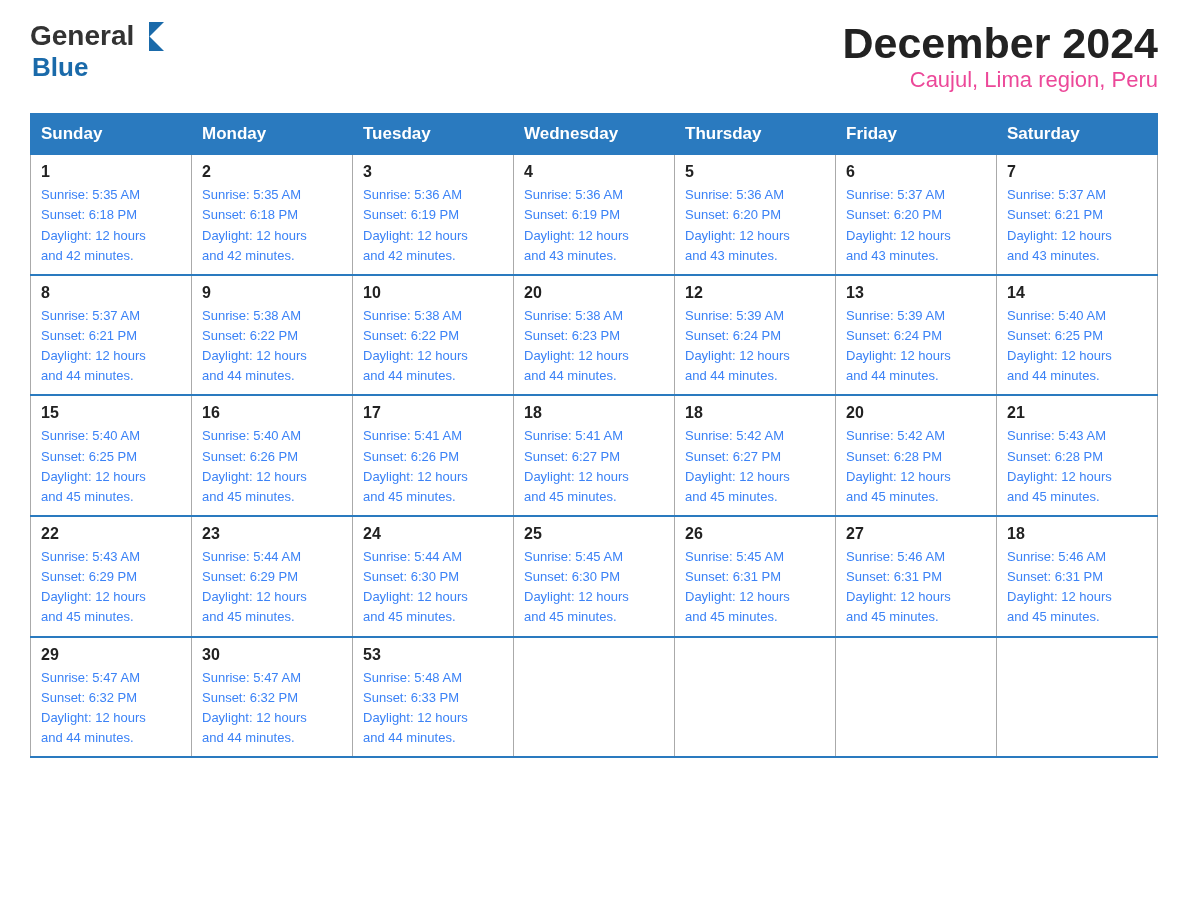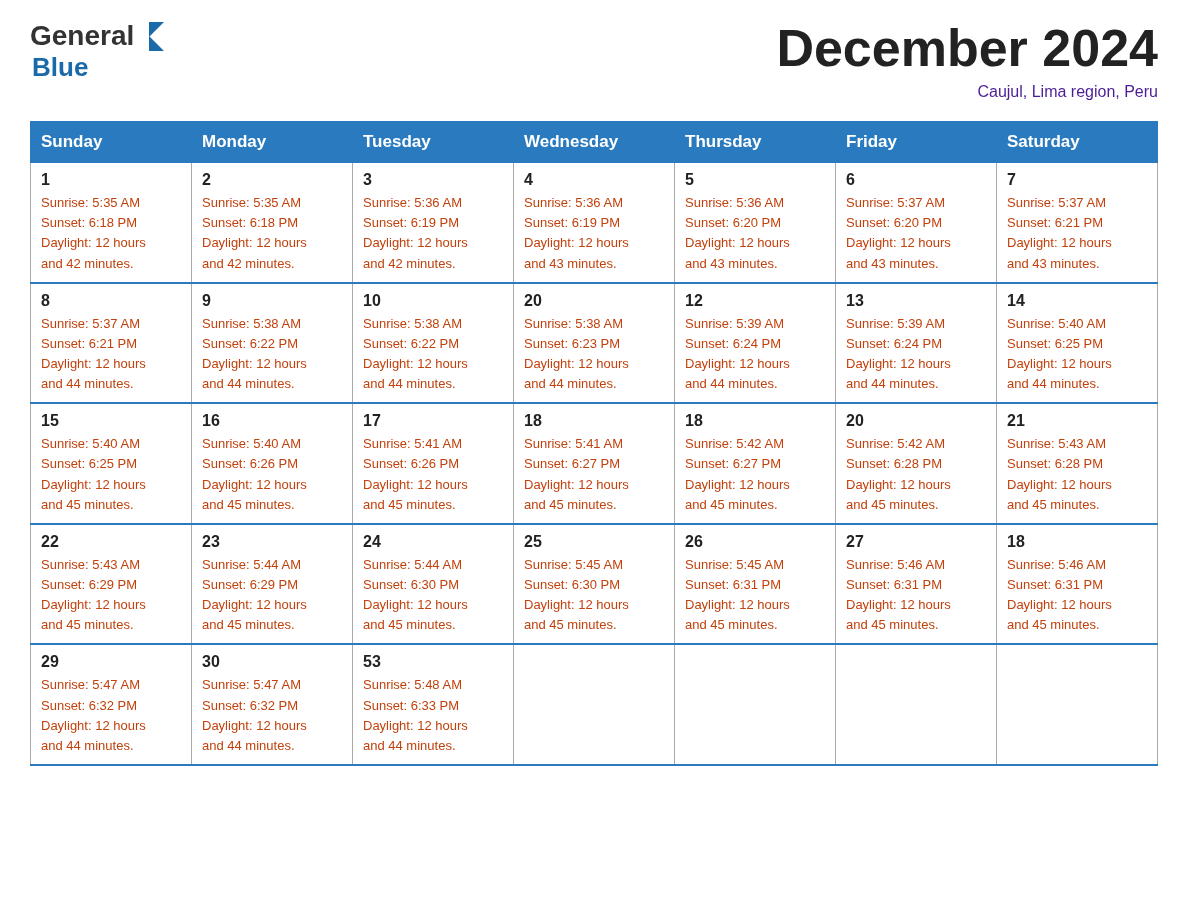--- a/index.html
+++ b/index.html
@@ -34,29 +34,29 @@
     }
     .logo-top {
       display: flex;
       align-items: center;
       gap: 12px;
     }
     .title-section {
       text-align: right;
     }
     .calendar-title {
-      font-size: 52px;
+      font-size: 43px;
       font-weight: bold;
       color: #222;
       line-height: 1.1;
     }
     .calendar-subtitle {
-      font-size: 16px;
-      color: #4c1d95;
-      margin-top: 6px;
+      font-size: 22px;
+      color: #ec4899;
+      margin-top: 0;
     }
     table {
       width: 100%;
       border-collapse: collapse;
       border-radius: 7px;
     }
     thead tr th {
       background-color: #2a7abf;
       color: #fff;
       font-size: 17px;
@@ -80,21 +80,21 @@
     .day-number {
       font-size: 16px;
       font-weight: bold;
       color: #222;
       margin-bottom: 4px;
       display: block;
     }
     .day-info {
       font-size: 13px;
       line-height: 1.55;
-      color: #c2410c;
+      color: #3b82f6;
     }
     td.empty {
       background: #fff;
     }
   </style>
 </head>
 <body>
 
 <div class="header-row">
   <div class="logo-wrapper">

